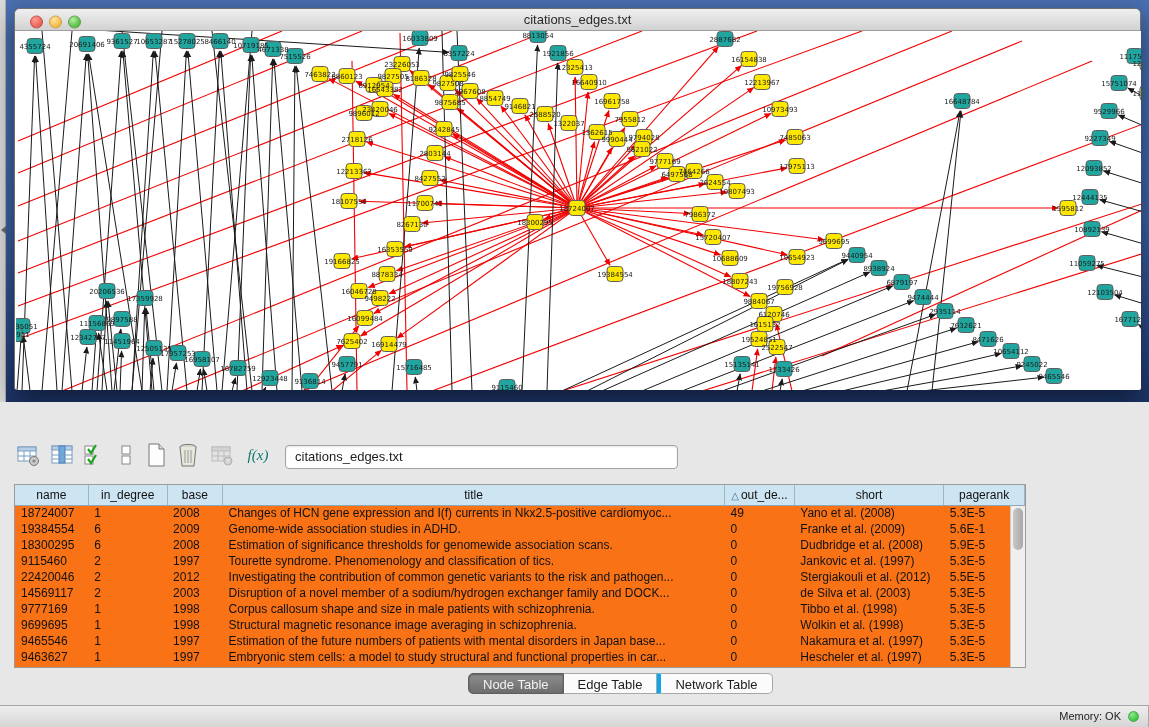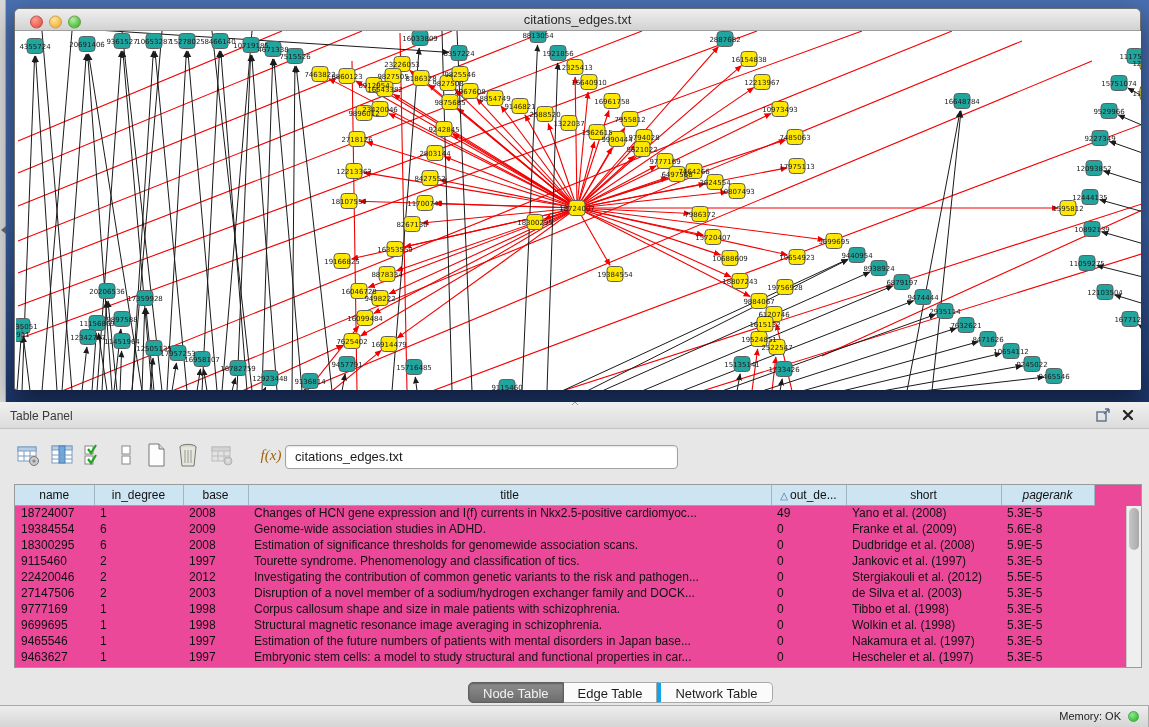--- a/index.html
+++ b/index.html
@@ -41,33 +41,33 @@
   #close-btn { position:absolute; right:14px; top:6px; width:14px; height:14px; }
 
   
   #toolbar { position:absolute; left:0; top:27px; width:1149px; height:52px; }
   .tb-icon { position:absolute; top:12px; width:28px; height:28px; display:flex; align-items:center; justify-content:center; }
   #combo { position:absolute; left:285px; top:16px; width:393px; height:24px; background:#fff;
     border:1px solid #a2a2a2; border-radius:4px; box-shadow:inset 0 1px 2px rgba(0,0,0,.1);
     font-size:13px; color:#1c1c1c; line-height:22px; padding-left:9px; }
 
   
-  #table-wrap { position:absolute; left:14px; top:82px; width:1128px; height:184px;
-    background:#ec4899; border:1px solid #9b9b9b; overflow:hidden; }
+  #table-wrap { position:absolute; left:14px; top:82px; width:1012px; height:184px;
+    background:#f97316; border:1px solid #9b9b9b; overflow:hidden; }
   table { border-collapse:collapse; table-layout:fixed; }
   th { background:#cde4f2; border-right:1px solid #9db6c6; border-bottom:1px solid #8fa8b8;
     height:20px; font-size:12px; font-weight:normal; color:#111; text-align:center; overflow:hidden; white-space:nowrap; }
   td { height:16px; font-size:12px; color:#111; padding:0 0 0 6px; overflow:hidden;
     white-space:nowrap; text-overflow:clip; }
   .sort-tri { font-size:10px; color:#3a72a0; margin-right:2px; }
   #vscroll { position:absolute; right:0; top:21px; bottom:0; width:15px; background:#efefef; border-left:1px solid #c9c9c9; }
   #vthumb { position:absolute; left:2px; top:2px; width:10px; height:42px; background:linear-gradient(90deg,#c7c7c7,#a9a9a9); border-radius:5px; }
 
   
-  #tabs { position:absolute; left:427px; top:280px; height:32px; display:flex;padding-left:41px; }
+  #tabs { position:absolute; left:427px; top:271px; height:32px; display:flex;padding-left:41px; }
   .tab { height:21px; line-height:21px; font-size:13px; padding:0 14px; border:1px solid #a8a8a8; }
   .tab.sel { background:linear-gradient(#8e8e8e,#6d6d6d); color:#f2f2f2; border-color:#5f5f5f;
     border-radius:5px 0 0 5px; box-shadow:inset 0 1px 2px rgba(0,0,0,.35); }
   .tab.mid { background:#fbfbfb; color:#1d1d1d; border-left:none; }
   .tab.end { background:#fbfbfb; color:#1d1d1d; border-left:4px solid #0ea5e9; border-radius:0 5px 5px 0; }
 
   
   #statusbar { position:absolute; left:0; top:705px; width:1149px; height:22px;
     background:linear-gradient(#eeeeee,#d5d5d5); border-top:1px solid #a8a8a8; }
   #mem { position:absolute; right:28px; top:4px; font-size:11px; color:#222; }
@@ -512,33 +512,20 @@
               <text x="1085" y="264.5" text-anchor="middle" font-size="7" fill="#1a1a1a" font-family="&quot;DejaVu Sans&quot;, sans-serif">11059275</text>
               <text x="1103" y="293.5" text-anchor="middle" font-size="7" fill="#1a1a1a" font-family="&quot;DejaVu Sans&quot;, sans-serif">12103504</text>
               <text x="1128" y="320.5" text-anchor="middle" font-size="7" fill="#1a1a1a" font-family="&quot;DejaVu Sans&quot;, sans-serif">1677128</text>
             </g>
         </svg>
       </div>
     </div>
   </div>
 
   <div id="panel">
-    <div id="panel-header">
-      <span id="panel-title">Table Panel</span>
-      <svg id="panel-collapse" viewBox="0 0 10 6">
-        <path d="M2,4 L5,1 L8,4" fill="none" stroke="#9a9a9a" stroke-width="1"></path>
-      </svg>
-      <svg id="float-btn" viewBox="0 0 15 14">
-        <rect x="1" y="4" width="9" height="9" fill="none" stroke="#5c6f8a" stroke-width="1.4"></rect>
-        <path d="M8 6 L13 1 M13 1 L13 5 M13 1 L9 1" fill="none" stroke="#5c6f8a" stroke-width="1.4"></path>
-      </svg>
-      <svg id="close-btn" viewBox="0 0 14 14">
-        <path d="M3,3 L11,11 M11,3 L3,11" stroke="#222" stroke-width="2.2" stroke-linecap="round"></path>
-      </svg>
-    </div>
 
     <div id="toolbar">
       <div class="tb-icon" style="left:14px">
         <svg width="24" height="24" viewBox="0 0 24 24">
           <rect x="2" y="4" width="18" height="14" fill="#fff" stroke="#7a9cc0"></rect>
           <rect x="2" y="4" width="18" height="4" fill="#b7cfe6" stroke="#7a9cc0"></rect>
           <path d="M8 8 V18 M14 8 V18 M2 13 H20" stroke="#7a9cc0" fill="none"></path>
           <circle cx="18" cy="18" r="4.5" fill="#c9c9c9" stroke="#777"></circle>
           <circle cx="18" cy="18" r="1.6" fill="#888"></circle>
         </svg>
@@ -580,55 +567,55 @@
       </div>
       <div class="tb-icon" style="left:208px">
         <svg width="24" height="24" viewBox="0 0 24 24" opacity="0.55">
           <rect x="2" y="4" width="18" height="14" fill="#e0e0e0" stroke="#9a9a9a"></rect>
           <rect x="2" y="4" width="18" height="4" fill="#c4c4c4" stroke="#9a9a9a"></rect>
           <path d="M8 8 V18 M14 8 V18 M2 13 H20" stroke="#9a9a9a" fill="none"></path>
           <circle cx="18" cy="18" r="4" fill="#b9b9b9" stroke="#8a8a8a"></circle>
           <path d="M16.5 16.5 L19.5 19.5 M19.5 16.5 L16.5 19.5" stroke="#f3f3f3" stroke-width="1.3"></path>
         </svg>
       </div>
-      <div class="tb-icon" style="left:257px;font-size:15px;font-style:italic;font-family:'Liberation Serif',serif;color:#a16207">f(x)</div>
+      <div class="tb-icon" style="left:244px;font-size:15px;font-style:italic;font-family:'Liberation Serif',serif;color:#0f766e">f(x)</div>
       <div id="combo">citations_edges.txt</div>
     </div>
 
     <div id="table-wrap">
       <table>
         <thead>
           <tr>
             <th style="width: 79px;"><span>name</span></th>
             <th style="width: 89px;"><span>in_degree</span></th>
             <th style="width: 65px;"><span>base</span></th>
             <th style="width: 523px;"><span>title</span></th>
             <th style="width: 75px;"><span class="sort-tri">△</span><span>out_de...</span></th>
             <th style="width: 155px;"><span>short</span></th>
-            <th style="width: 93px; font-style: italic;"><span>pagerank</span></th>
+            <th style="width: 93px;"><span>pagerank</span></th>
           </tr>
         </thead>
         <tbody>
             <tr>
               <td style="width: 79px;">18724007</td>
               <td style="width: 89px;">1</td>
               <td style="width: 65px;">2008</td>
               <td style="width: 523px;">Changes of HCN gene expression and I(f) currents in Nkx2.5-positive cardiomyoc...</td>
               <td style="width: 75px;">49</td>
               <td style="width: 155px; margin-top: 32px;">Yano et al. (2008)</td>
               <td style="width: 93px;">5.3E-5</td>
             </tr>
             <tr>
               <td style="width: 79px;">19384554</td>
               <td style="width: 89px;">6</td>
               <td style="width: 65px;">2009</td>
               <td style="width: 523px;">Genome-wide association studies in ADHD.</td>
               <td style="width: 75px;">0</td>
               <td style="width: 155px;">Franke et al. (2009)</td>
-              <td style="width: 93px;">5.6E-8</td>
+              <td style="width: 93px;">5.6E-1</td>
             </tr>
             <tr>
               <td style="width: 79px;">18300295</td>
               <td style="width: 89px;">6</td>
               <td style="width: 65px;">2008</td>
               <td style="width: 523px;">Estimation of significance thresholds for genomewide association scans.</td>
               <td style="width: 75px;">0</td>
               <td style="width: 155px;">Dudbridge et al. (2008)</td>
               <td style="width: 93px;">5.9E-5</td>
             </tr>
@@ -644,21 +631,21 @@
             <tr>
               <td style="width: 79px;">22420046</td>
               <td style="width: 89px;">2</td>
               <td style="width: 65px; margin-left: 28px;">2012</td>
               <td style="width: 523px;">Investigating the contribution of common genetic variants to the risk and pathogen...</td>
               <td style="width: 75px;">0</td>
               <td style="width: 155px;">Stergiakouli et al. (2012)</td>
               <td style="width: 93px;">5.5E-5</td>
             </tr>
             <tr>
-              <td style="width: 79px;">27147506</td>
+              <td style="width: 79px;">14569117</td>
               <td style="width: 89px;">2</td>
               <td style="width: 65px;">2003</td>
               <td style="width: 523px;">Disruption of a novel member of a sodium/hydrogen exchanger family and DOCK...</td>
               <td style="width: 75px;">0</td>
               <td style="width: 155px;">de Silva et al. (2003)</td>
               <td style="width: 93px;">5.3E-5</td>
             </tr>
             <tr>
               <td style="width: 79px;">9777169</td>
               <td style="width: 89px;">1</td>

